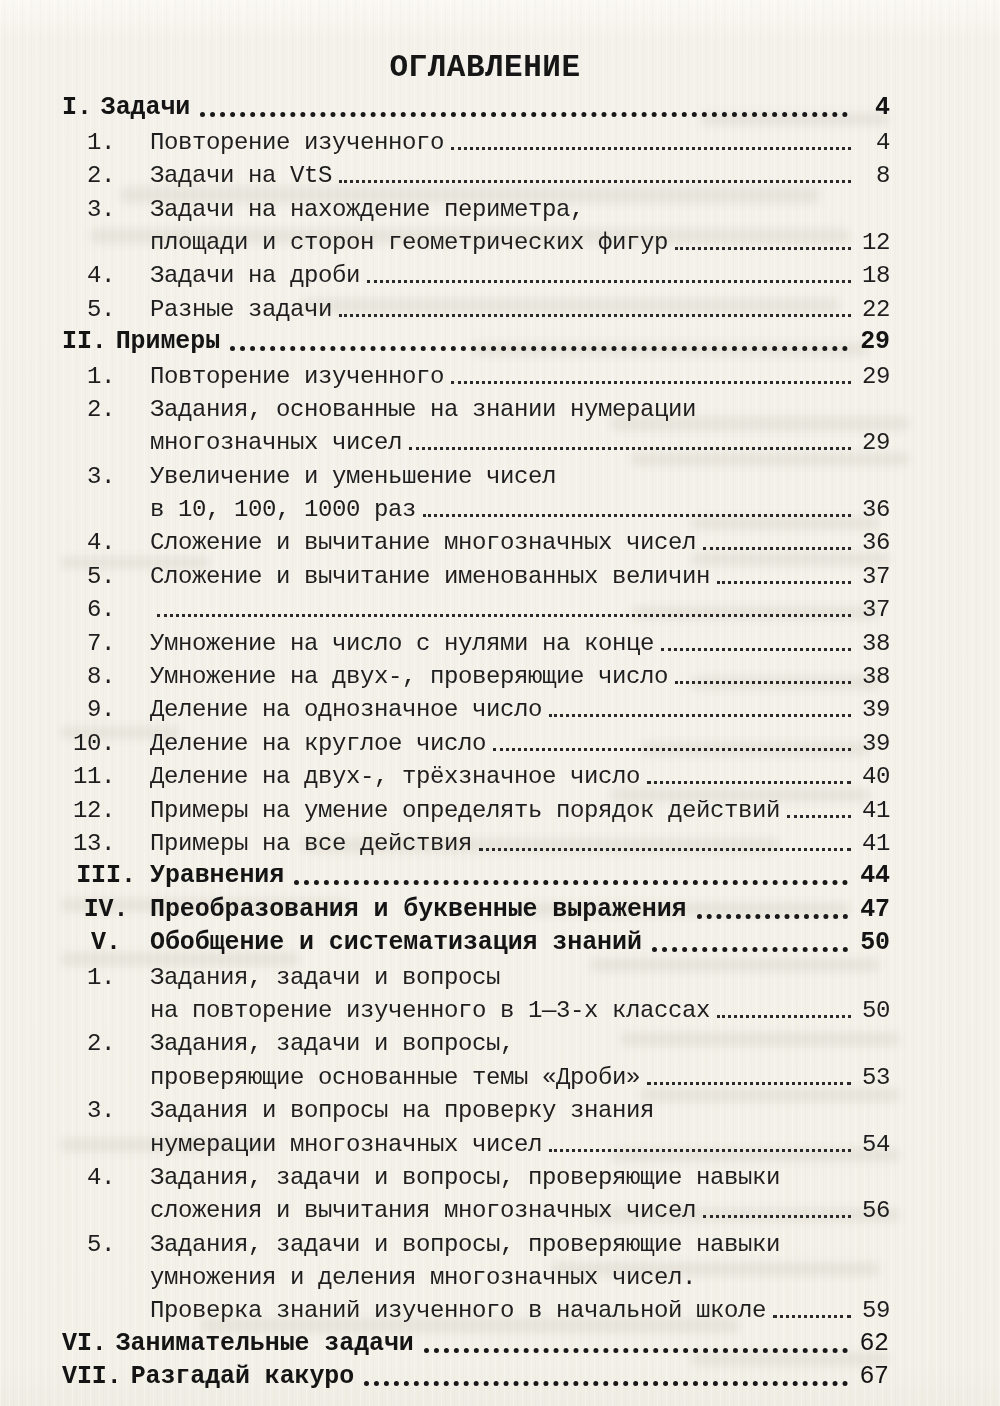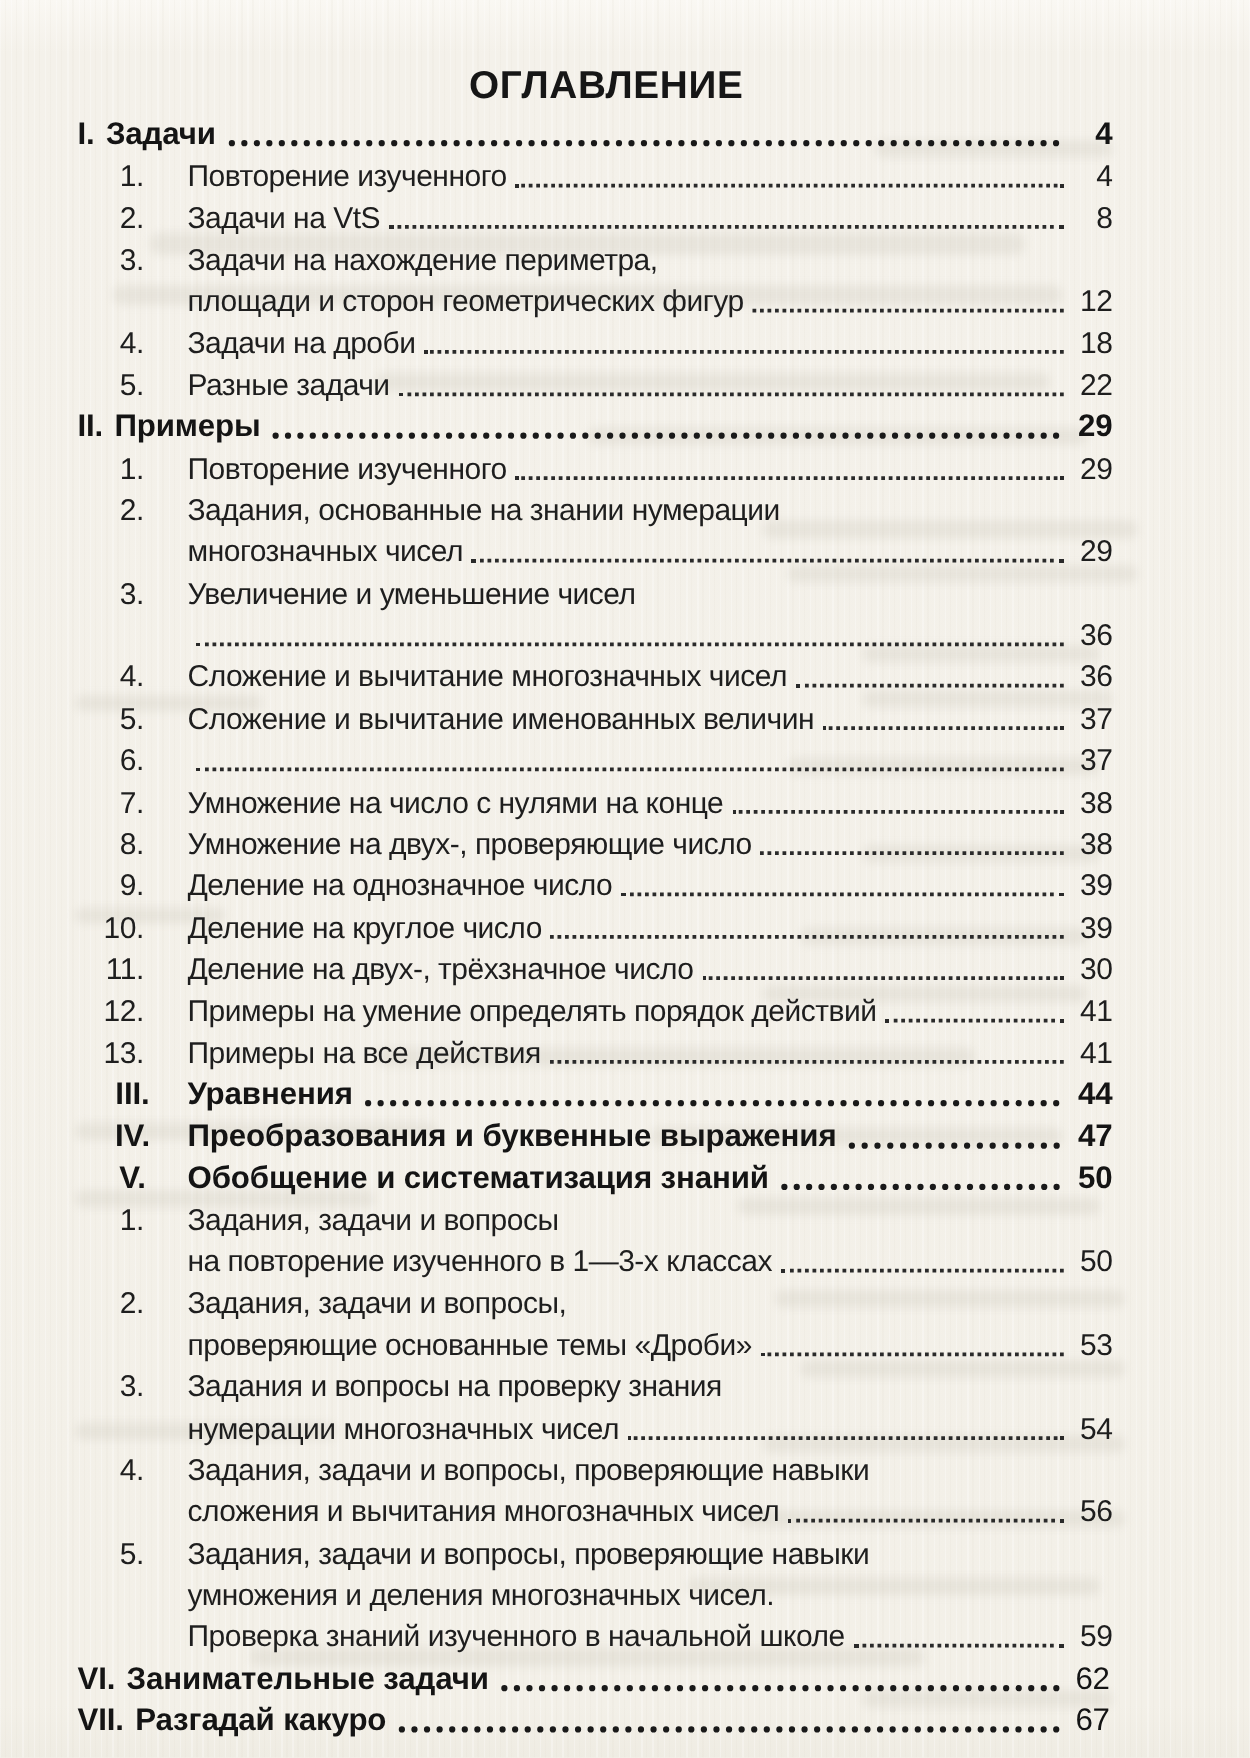--- a/index.html
+++ b/index.html
@@ -8,20 +8,21 @@
     background: #f4f1ea;
     font-family: "Liberation Sans", sans-serif;
     color: #1e1e1e;
     overflow: hidden;
   }
   .page {
     position: absolute; inset: 0;
     width: 1000px; height: 1406px;
     background:
       linear-gradient(180deg, #faf8f3 0%, #f4f1ea 3%, #f3f0e8 97%, #efece3 100%);
+    font-family: Liberation Mono, monospace;
   }
   
   .page::before {
     content: "";
     position: absolute; inset: 0;
     background:
       repeating-linear-gradient(90deg,
         rgba(255,255,255,0.30) 0 1px,
         rgba(0,0,0,0) 1px 4px,
         rgba(222,216,202,0.14) 4px 5px,
@@ -206,20 +207,21 @@
           <span class="pagenum">29</span>
         </div>
       </div>
       <div class="entry">
         <div class="line">
           <span class="num item">3.</span>
           <span class="txt">Увеличение и уменьшение чисел</span>
         </div>
         <div class="line">
           <span class="num item"></span>
+          <span class="txt">в 10, 100, 1000 раз</span>
           <span class="dots"></span>
           <span class="pagenum">36</span>
         </div>
       </div>
       <div class="entry">
         <div class="line">
           <span class="num item">4.</span>
           <span class="txt">Сложение и вычитание многозначных чисел</span>
           <span class="dots"></span>
           <span class="pagenum">36</span>
@@ -270,21 +272,21 @@
           <span class="txt">Деление на круглое число</span>
           <span class="dots"></span>
           <span class="pagenum">39</span>
         </div>
       </div>
       <div class="entry">
         <div class="line">
           <span class="num item">11.</span>
           <span class="txt">Деление на двух-, трёхзначное число</span>
           <span class="dots"></span>
-          <span class="pagenum">30</span>
+          <span class="pagenum">40</span>
         </div>
       </div>
       <div class="entry">
         <div class="line">
           <span class="num item">12.</span>
           <span class="txt">Примеры на умение определять порядок действий</span>
           <span class="dots"></span>
           <span class="pagenum">41</span>
         </div>
       </div>

